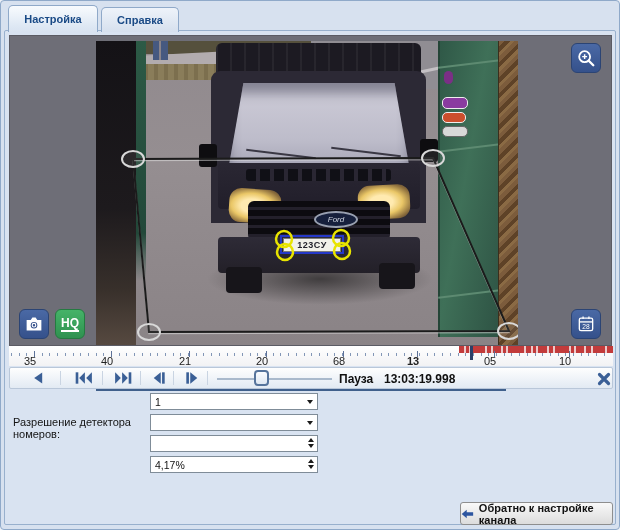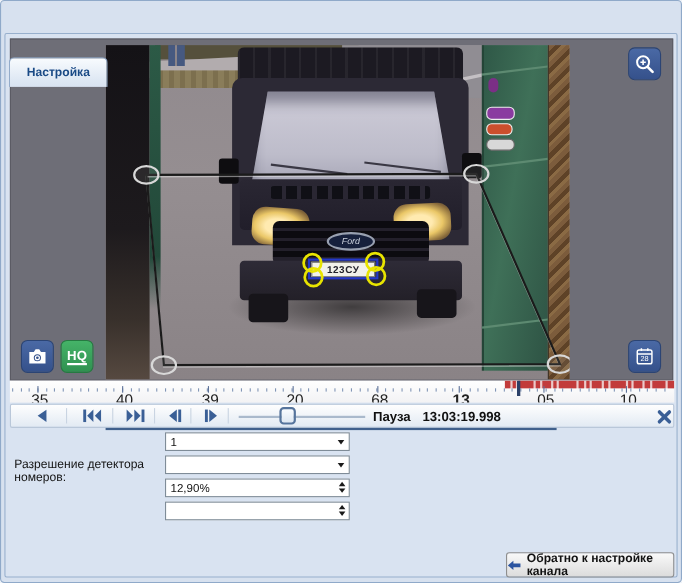--- a/index.html
+++ b/index.html
@@ -3,21 +3,21 @@
 <meta charset="utf-8">
 <style>
   html,body{margin:0;padding:0;background:#eef2f8;font-family:"Liberation Sans",sans-serif;}
   .window{position:relative;width:620px;height:530px;background:#d7e1ef;border:1px solid #8fa9c9;
           border-radius:4px;overflow:hidden;box-sizing:border-box;}
   
   .pane{position:absolute;left:3px;top:29px;width:612px;height:495px;border:1px solid #98b0cd;
         border-radius:2px;background:#d9e3f1;box-sizing:border-box;}
   .tab{position:absolute;display:flex;align-items:center;justify-content:center;
        font-size:11px;font-weight:bold;color:#1a4a86;border:1px solid #8fa9c9;
-       border-bottom:none;border-radius:5px 5px 0 0;box-sizing:border-box;cursor:default;margin-top:47px;}
+       border-bottom:none;border-radius:5px 5px 0 0;box-sizing:border-box;cursor:default;}
   .tab.active{left:7px;top:4px;width:90px;height:27px;z-index:3;
        background:linear-gradient(#f8fbfe,#dde7f3 80%,#d9e3f1);}
   .tab.inactive{left:100px;top:6px;width:78px;height:25px;z-index:1;
        background:linear-gradient(#eef3fa,#d6e0ee);}
   
   .video-panel{position:absolute;left:8px;top:34px;width:603px;height:311px;background:#6e6e77;
        border:1px solid #5b5b64;box-sizing:border-box;z-index:2;}
   .video{position:absolute;left:86px;top:5px;width:422px;height:304px;overflow:hidden;
        background:linear-gradient(180deg,#918a8e 0%,#958e91 40%,#8a8386 100%);}
   .video *{position:absolute;}
@@ -48,21 +48,21 @@
   .hood{left:122px;top:122px;width:202px;height:46px;border-radius:4px;
        background:linear-gradient(180deg,#2a2733,#211e2a);}
   .cowl-vent{left:150px;top:128px;width:145px;height:12px;border-radius:3px;
        background:repeating-linear-gradient(90deg,#101016 0 10px,#2a2733 10px 14px);}
   .headlight{width:52px;height:34px;border-radius:12px;
        background:radial-gradient(ellipse at 45% 50%,#ffeab0 0 28%,#eac767 52%,#8a6c3c 78%,#3a3030 100%);}
   .headlight.l{left:133px;top:148px;transform:rotate(4deg);}
   .headlight.r{left:262px;top:144px;transform:rotate(-3deg);}
   .grille{left:152px;top:160px;width:142px;height:40px;border-radius:6px;
        background:repeating-linear-gradient(180deg,#0c0b10 0 6px,#23202b 6px 9px);}
-  .ford-badge{left:201px;top:170px;width:44px;height:17px;border-radius:50%;
+  .ford-badge{left:218px;top:170px;width:44px;height:17px;border-radius:50%;
        border:2px solid #98a0b0;background:#16203c;display:flex;align-items:center;justify-content:center;
        font-size:8px;font-style:italic;color:#cdd3de;box-sizing:border-box;}
   .bumper{left:122px;top:196px;width:202px;height:36px;border-radius:4px;
        background:linear-gradient(180deg,#2e2b37,#232028);}
   .plate{left:187px;top:197px;width:58px;height:14px;background:#f1f1ea;border:1px solid #7b7b7b;
        display:flex;align-items:center;justify-content:center;font-size:9px;font-weight:bold;
        color:#23232d;letter-spacing:.5px;box-sizing:border-box;}
   .van-shadow{left:110px;top:212px;width:228px;height:52px;
        background:radial-gradient(ellipse at 50% 50%,rgba(0,0,0,.55),rgba(0,0,0,0) 70%);}
   .wheel{width:36px;height:26px;background:#17151a;border-radius:4px;}
@@ -88,22 +88,22 @@
   .btn-snapshot{left:18px;top:308px;} .btn-hq{left:54px;top:308px;}
   .btn-zoom{left:570px;top:42px;} .btn-cal{left:570px;top:308px;}
   .hq-text{color:#fff;font-size:12px;font-weight:bold;border-bottom:2px solid #fff;line-height:13px;}
   
   .ruler{position:absolute;left:8px;top:345px;width:604px;height:20px;z-index:2;
        background:linear-gradient(#ffffff,#f2f2f4);overflow:hidden;}
   .red-band{position:absolute;top:0;height:7px;background:#eccaca;}
   .red-seg{position:absolute;top:0;height:7px;background:#c23b3b;}
   .tick-minor{position:absolute;top:7px;width:1px;height:3px;background:#8296b6;}
   .tick-major{position:absolute;top:5px;width:1px;height:6px;background:#5d7299;}
-  .tl-label{position:absolute;top:9px;width:20px;margin-left:-10px;text-align:right;
-       font-size:14px;color:#222;}
+  .tl-label{position:absolute;top:9px;width:20px;margin-left:-10px;text-align:left;
+       font-size:11px;color:#222;}
   .tl-label.bold{font-weight:bold;}
   .tl-cursor{position:absolute;top:0;width:3px;height:14px;background:#2c4068;}
   
   .toolbar{position:absolute;left:8px;top:366px;width:604px;height:22px;z-index:2;
        background:linear-gradient(#fefefe,#e2eaf3);border:1px solid #b9c7d9;border-radius:2px;box-sizing:border-box;}
   .pb-btn{position:absolute;top:2px;width:26px;height:16px;display:flex;align-items:center;
        justify-content:center;cursor:pointer;}
   .pb-sep{position:absolute;top:3px;width:1px;height:14px;background:#c9d4e2;}
   .slider-track{position:absolute;left:207px;top:10px;width:115px;height:2px;background:#a9b9cc;cursor:pointer;}
   .slider-handle{position:absolute;left:244px;top:2px;width:15px;height:16px;border:2px solid #56749c;
@@ -133,20 +133,23 @@
        color:#111;box-sizing:border-box;cursor:pointer;}
 </style>
 </head>
 <body>
 
 <div class="window">
   <div class="pane"></div>
 
   <div class="tab active">
     <span>Настройка</span>
+  </div>
+  <div class="tab inactive">
+    <span>Справка</span>
   </div>
 
   <div class="video-panel">
     <div class="video">
       <div class="grass-top"></div>
       <div class="sidewalk"></div>
       <div class="grass-mid"></div>
       <div class="road-top"></div>
       <div class="curb"></div>
       <div class="person-legs"></div>
@@ -332,21 +335,21 @@
         <div class="tick-major" style="left: 180px;"></div>
         <div class="tick-major" style="left: 257px;"></div>
         <div class="tick-major" style="left: 334px;"></div>
         <div class="tick-major" style="left: 408px;"></div>
         <div class="tick-major" style="left: 485px;"></div>
         <div class="tick-major" style="left: 560px;"></div>
       </div>
     <div id="tl-labels">
         <div class="tl-label" style="left: 25px;">35</div>
         <div class="tl-label" style="left: 102px;">40</div>
-        <div class="tl-label" style="left: 180px;">39</div>
+        <div class="tl-label" style="left: 180px;">21</div>
         <div class="tl-label" style="left: 257px;">20</div>
         <div class="tl-label" style="left: 334px;">68</div>
         <div class="tl-label bold" style="left: 408px;">13</div>
         <div class="tl-label" style="left: 485px;">05</div>
         <div class="tl-label" style="left: 560px;">10</div>
       </div>
     <div class="tl-cursor" id="tl-cursor" style="left: 461px;"></div>
   </div>
 
   <div class="toolbar">
@@ -402,28 +405,28 @@
     <span class="field-value">1</span>
     <span class="combo-arrow"></span>
   </div>
 
   <div class="form-label" style="top:415px">Разрешение детектора номеров:</div>
   <div class="field" style="top:413px">
     <span class="combo-arrow"></span>
   </div>
 
   <div class="field" style="top:434px">
-    <span class="field-value">12,90%</span>
     <span class="spin">
       <span class="spin-up"></span>
       <span class="spin-down"></span>
     </span>
   </div>
 
   <div class="field" style="top:455px">
+    <span class="field-value">4,17%</span>
     <span class="spin">
       <span class="spin-up"></span>
       <span class="spin-down"></span>
     </span>
   </div>
 
   <div class="back-btn">
     <svg width="15" height="12" viewBox="0 0 18 14">
       <path d="M8 1 L1 7 L8 13 L8 9.5 L17 9.5 L17 4.5 L8 4.5 Z" fill="#2d55a0"></path>
       </svg>

